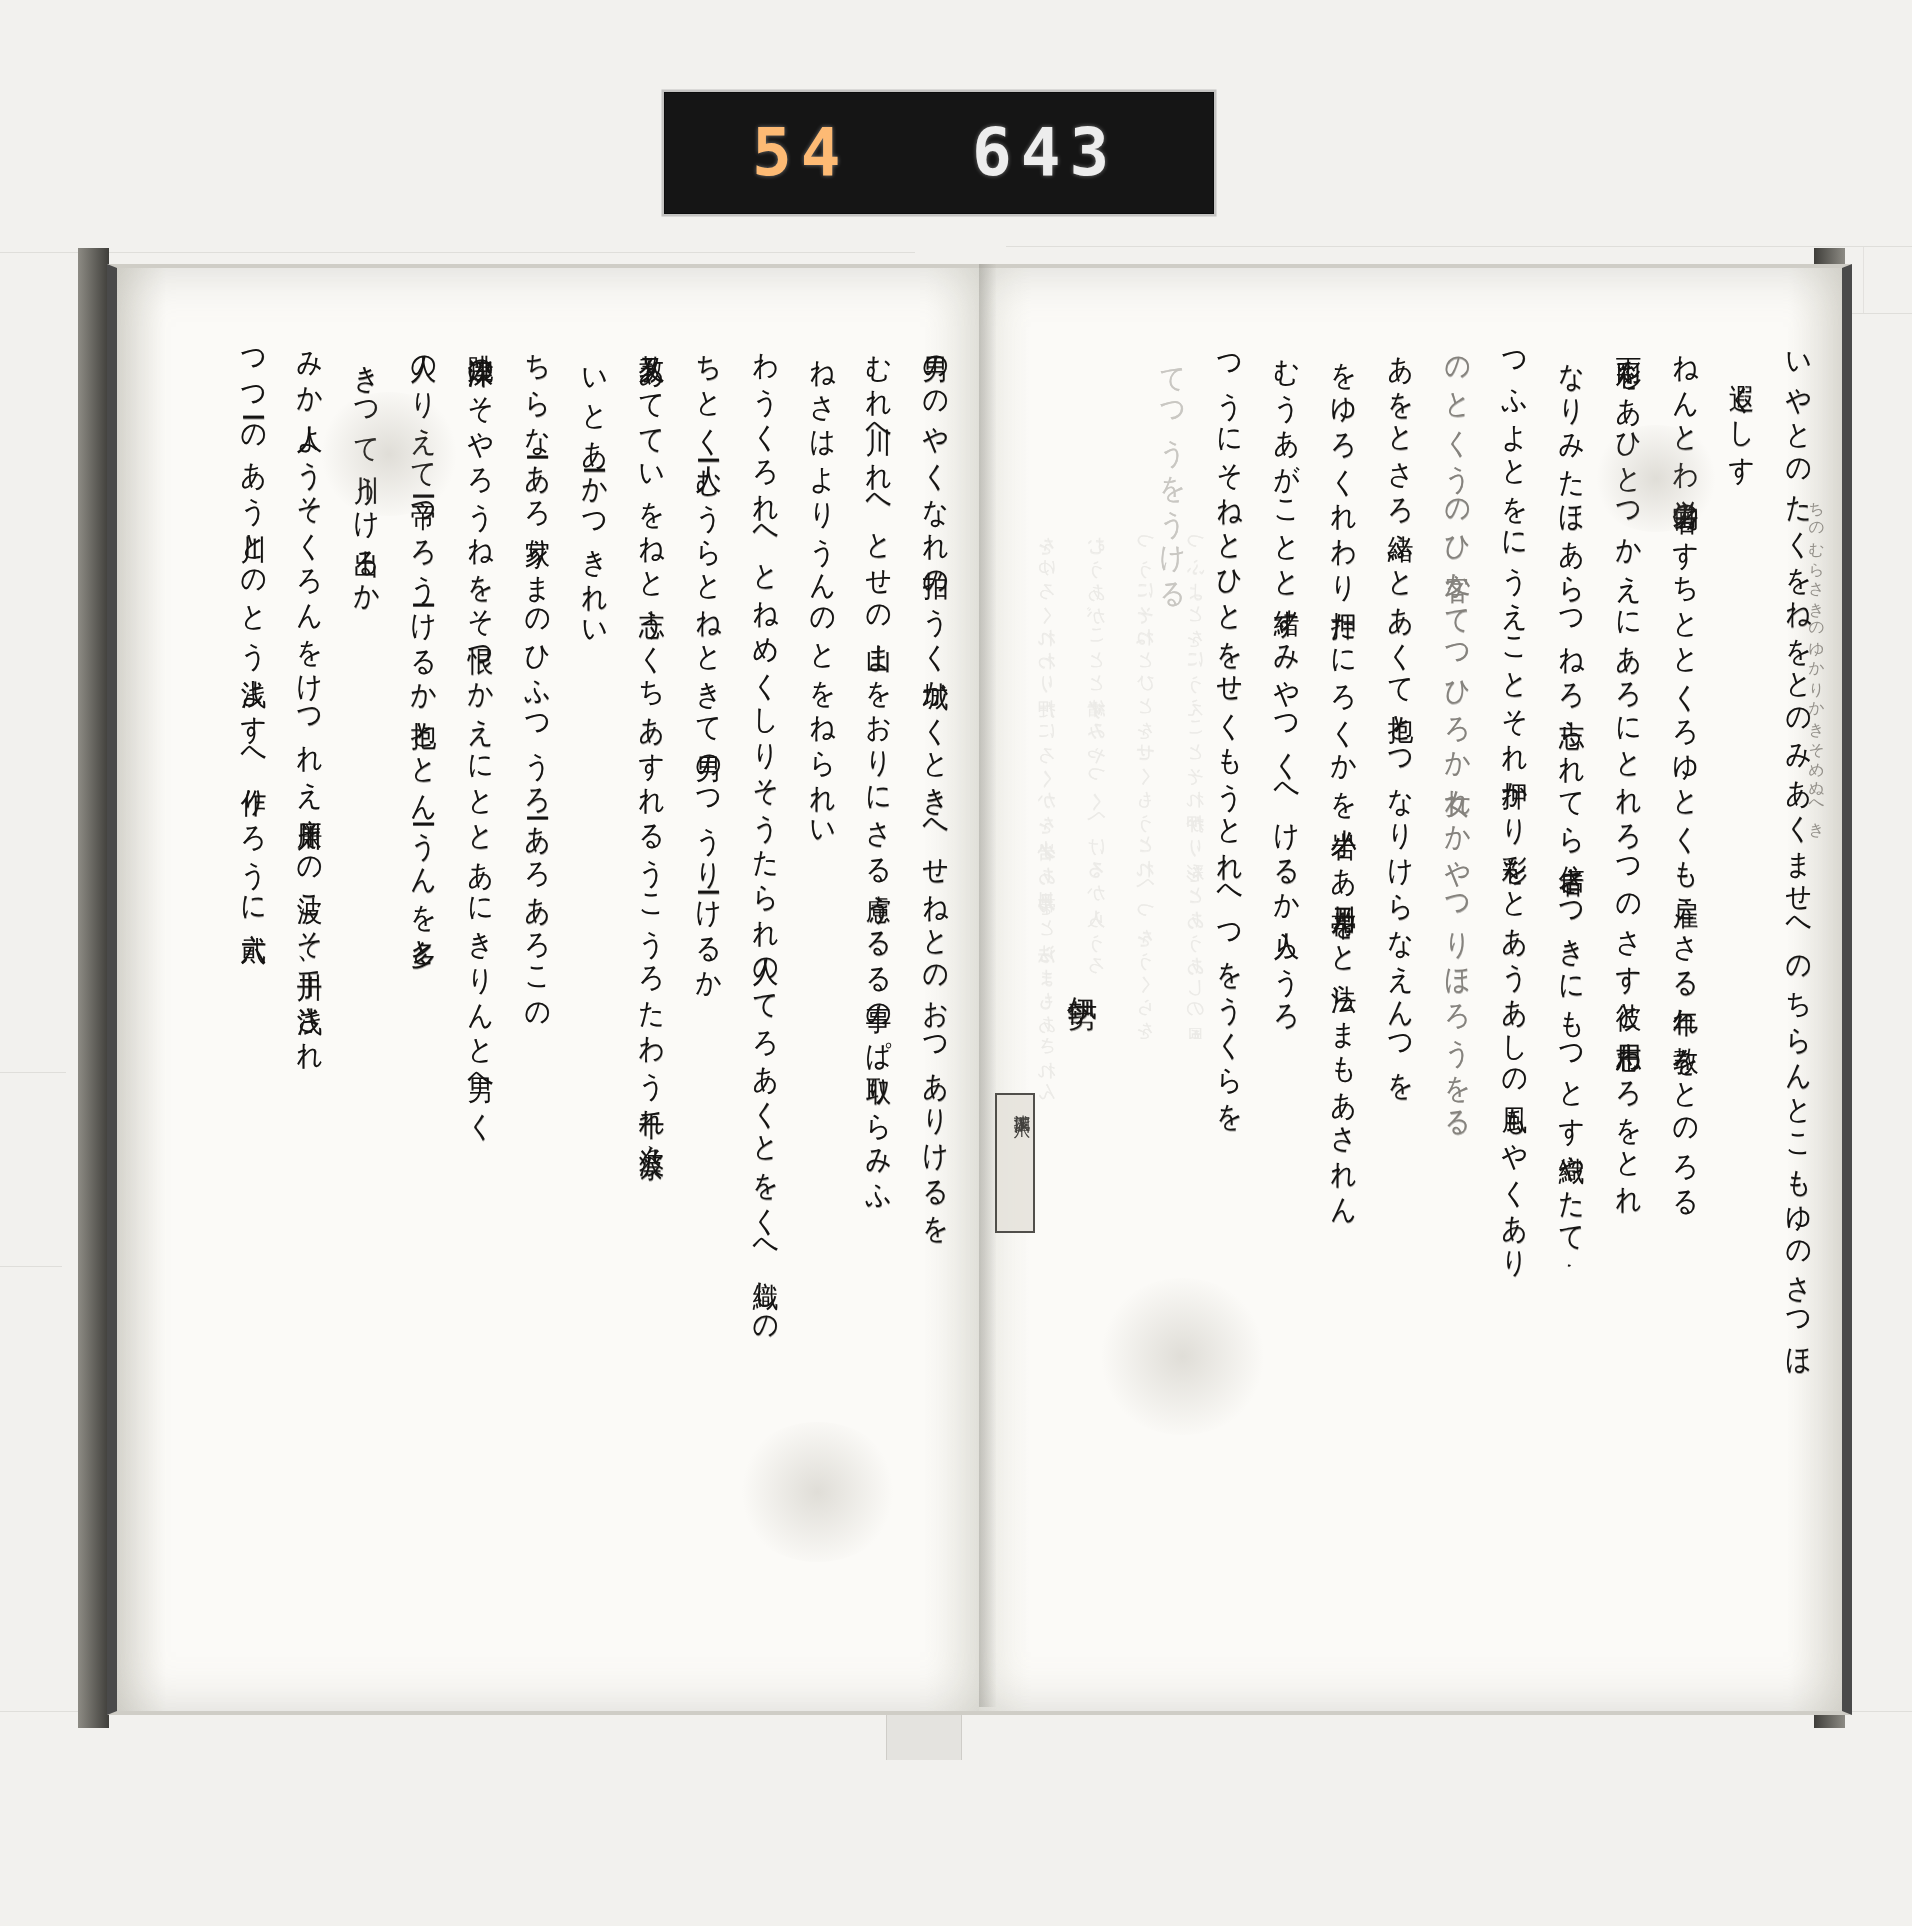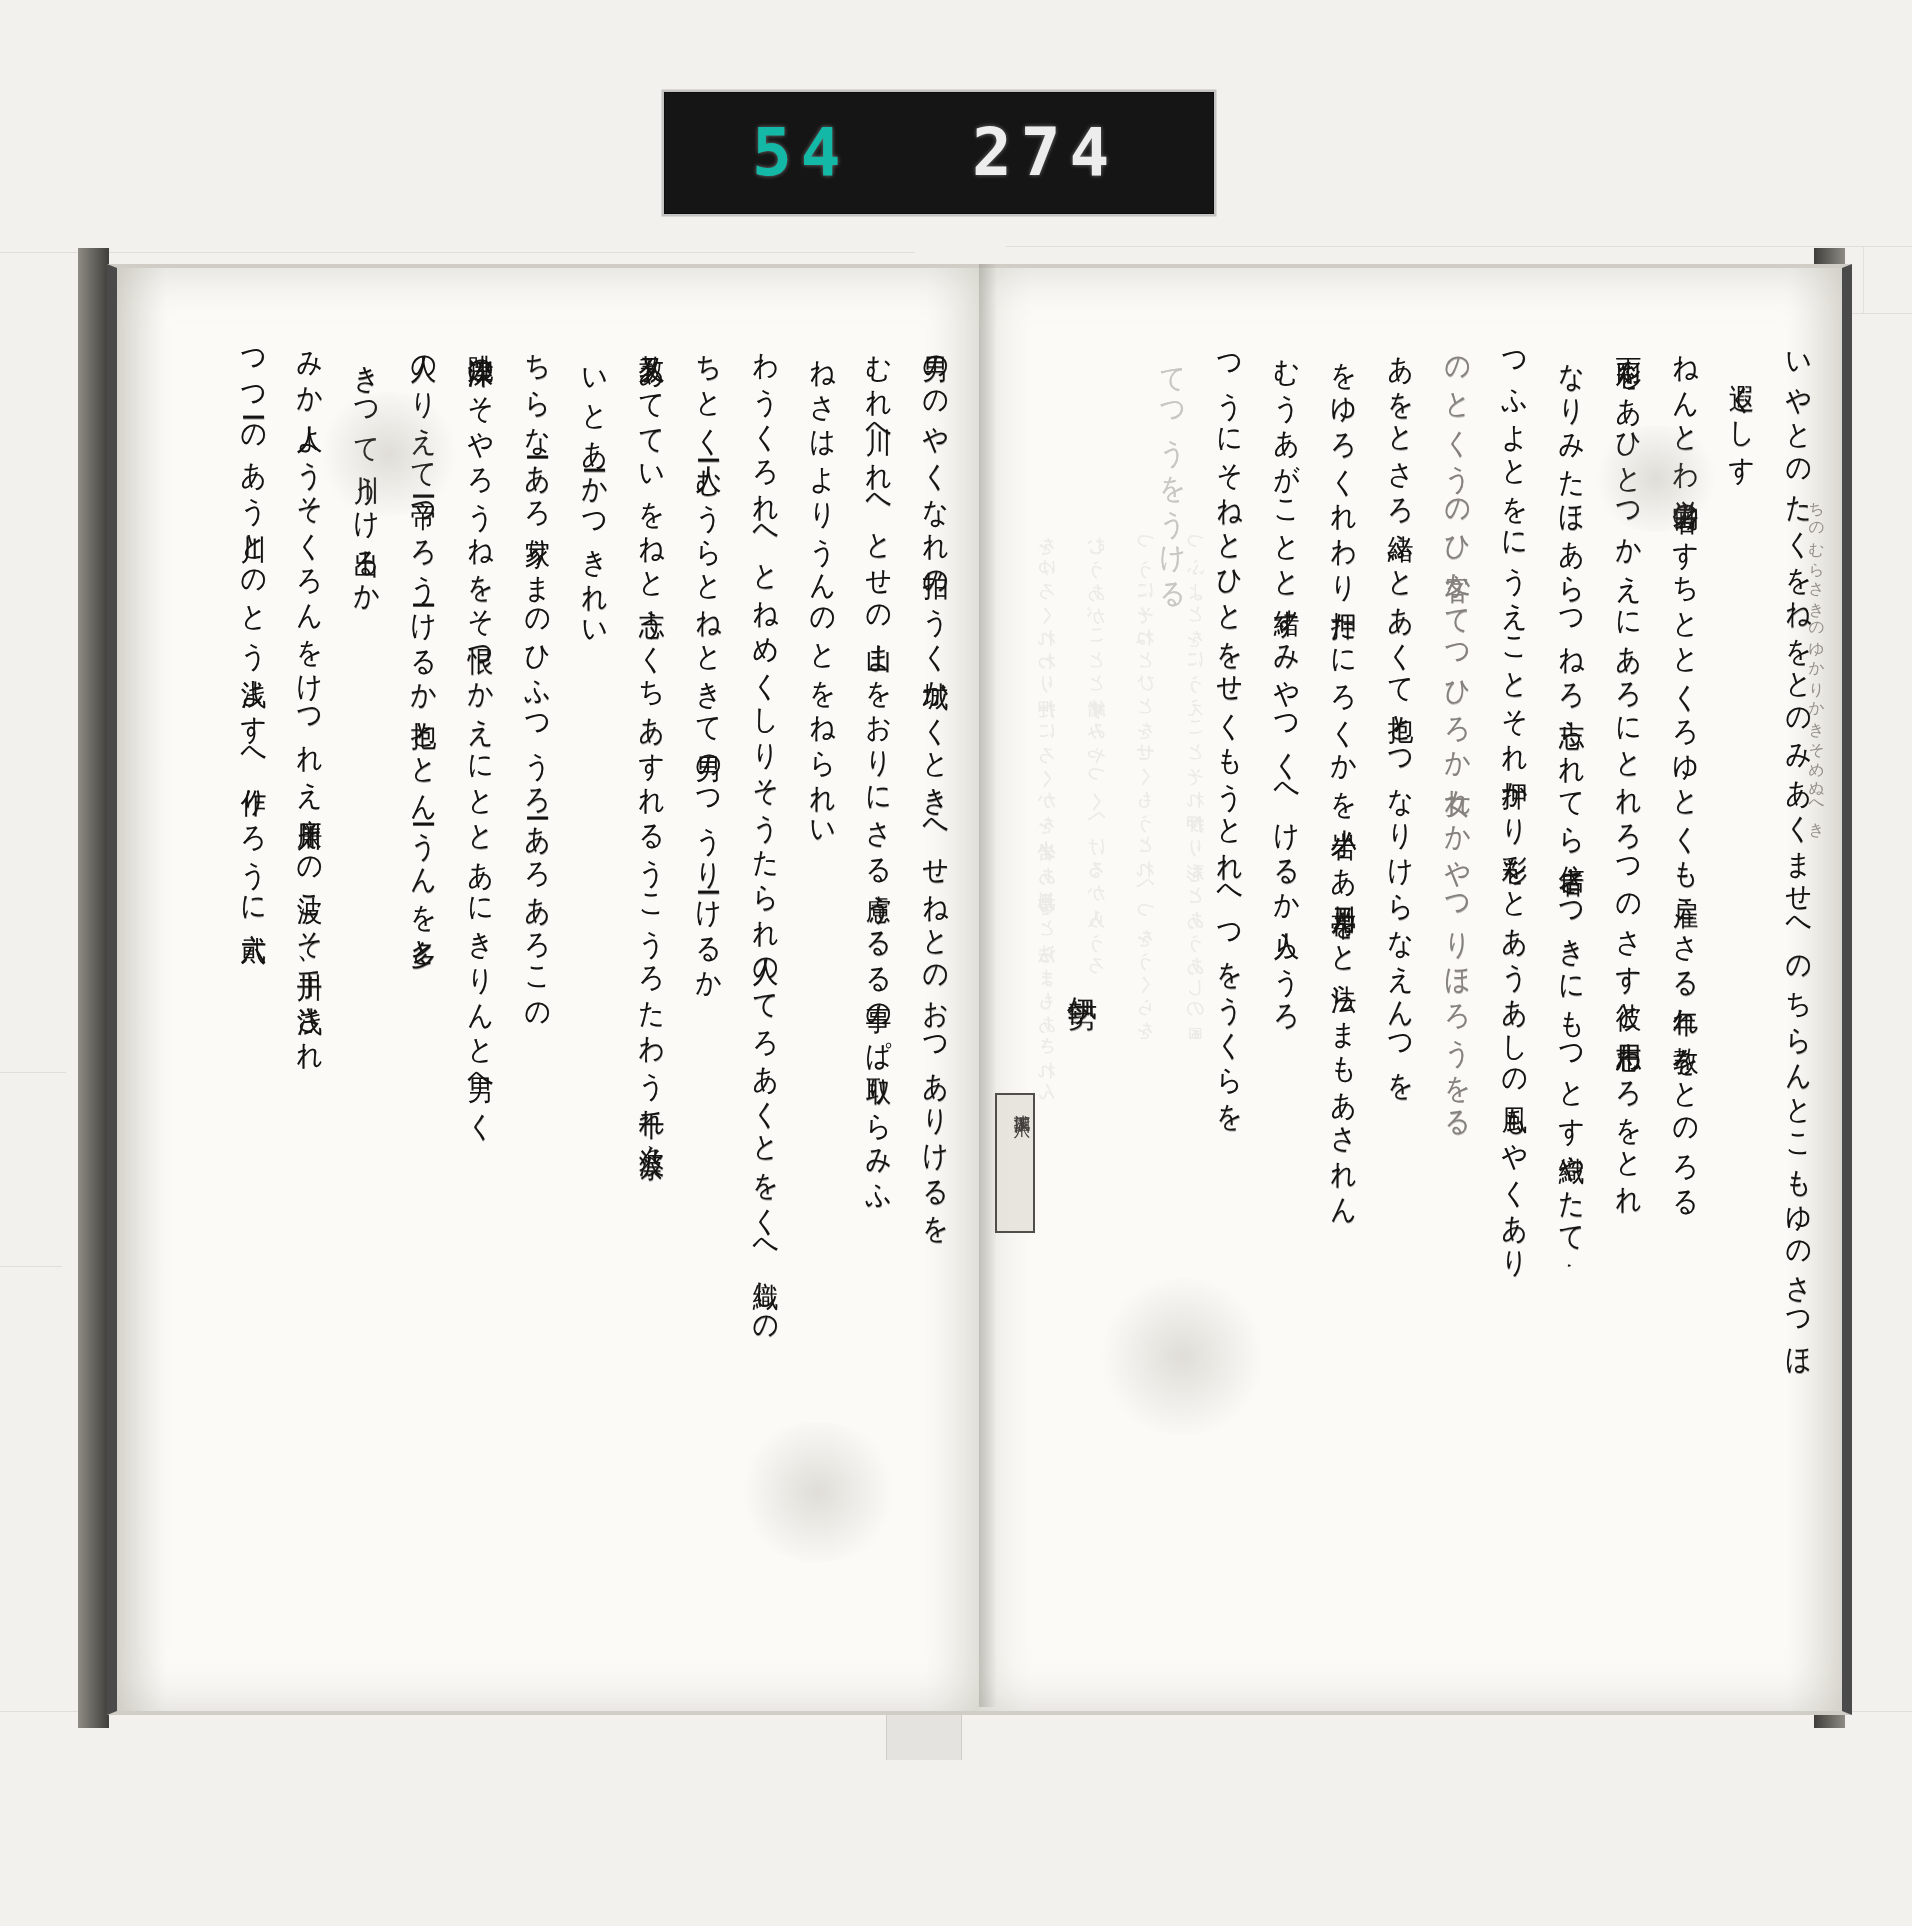--- a/index.html
+++ b/index.html
@@ -44,21 +44,21 @@
     width: 548px;
     height: 120px;
     background: #151515;
     border: 1.6px solid #0c0c0c;
     box-shadow: 0 0 0 2.5px rgba(60,60,60,.25);
   }
   #film-header .num-left {
     position: absolute;
     left: 87px;
     top: 21.4px;
-    color: #14b8a6;
+    color: #fdba74;
     font-family: "DejaVu Sans Mono", monospace;
     font-size: 66px;
     font-weight: 700;
     letter-spacing: 9px;
     text-shadow: 0 0 4.1px rgba(255,255,255,.4);
   }
   #film-header .num-right {
     position: absolute;
     left: 307px;
     top: 21.4px;
@@ -251,21 +251,21 @@
   <div class="scan-line-h" style="left:0;top:1266px;width:62px;"></div>
   <div class="scan-line-v" style="left:1863px;top:247px;height:66px;"></div>
   <div class="scan-line-h" style="left:1843px;top:313px;width:70px;"></div>
   <div class="scan-line-h" style="left:0;top:1711px;width:891px;"></div>
   <div class="scan-line-h" style="left:961px;top:1711px;width:952px;"></div>
 
   <div id="bed-notch"></div>
 
   <div id="film-header">
     <div class="num-left">54</div>
-    <div class="num-right">274</div>
+    <div class="num-right">643</div>
   </div>
 
   <div id="book">
 
     <div class="cover-edge" id="cover-left"></div>
     <div class="cover-edge" id="cover-right"></div>
 
     <div class="page" id="page-right">
       <div class="text-area">
 

